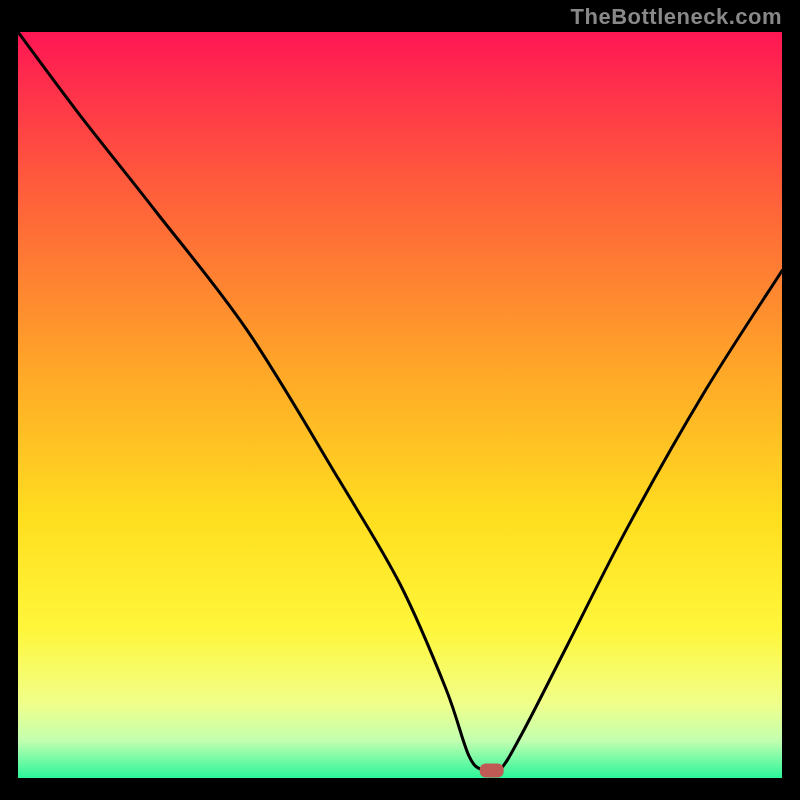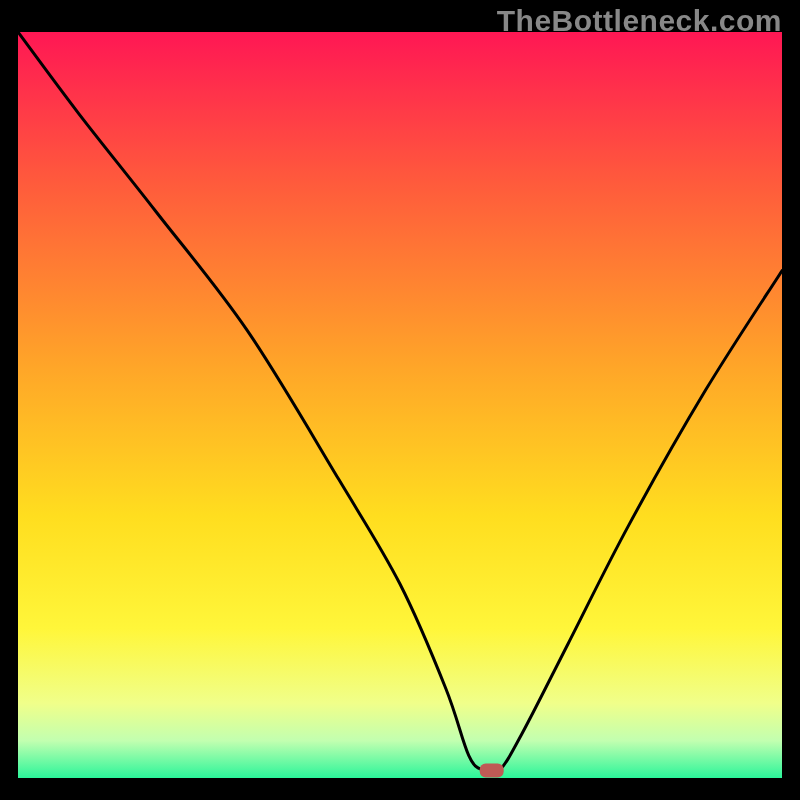--- a/index.html
+++ b/index.html
@@ -15,21 +15,21 @@
     position: relative;
     width: 800px;
     height: 800px;
     background: #000;
   }
   .watermark {
     position: absolute;
     top: 4px;
     right: 18px;
     color: #888;
-    font-size: 30px;
+    font-size: 22px;
     font-weight: 600;
     letter-spacing: 0.5px;
     z-index: 5;
   }
   .plot-area {
     position: absolute;
     left: 18px;
     top: 32px;
     width: 764px;
     height: 746px;

